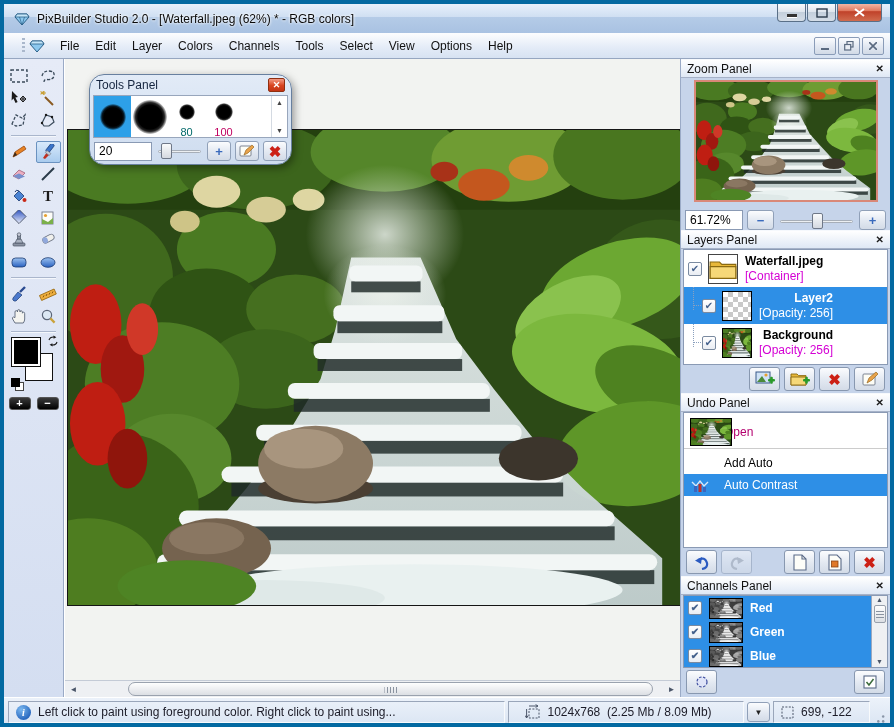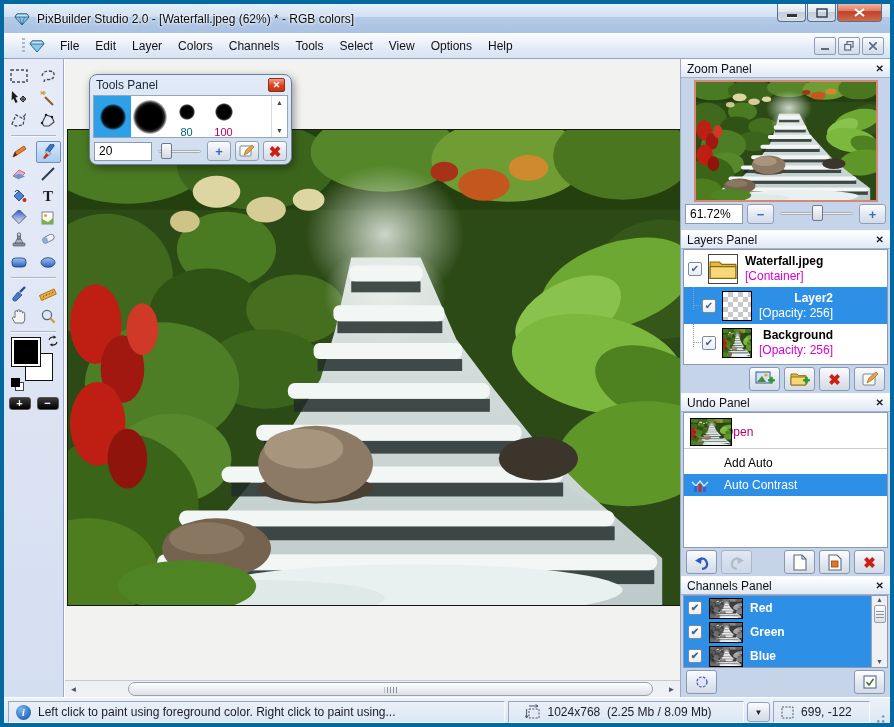--- a/index.html
+++ b/index.html
@@ -69,21 +69,21 @@
 
   
   .right { width:210px; background:#c6d4ea; display:flex; flex-direction:column; border-left:1px solid #9aaac6; }
   .panel-header { height:19px; flex:0 0 19px; display:flex; align-items:center; padding:0 6px;
     background:linear-gradient(#ffffff,#dfe8f5); border-top:1px solid #f6f9fd; border-bottom:1px solid #a6b2c8; }
   .ph-close { margin-left:auto; font-size:10px; font-weight:bold; color:#1a1a1a; cursor:default; }
 
   .zoom-thumb-wrap { height:126px; display:flex; align-items:center; justify-content:center; }
   .zoom-thumb { width:184px; height:122px; border:2px solid #d98878; background:#fff; }
   .zoom-thumb svg { display:block; width:100%; height:100%; }
-  .zoom-controls { height:26px; display:flex; align-items:flex-start; gap:4px; padding:0 4px; }
+  .zoom-controls { height:26px; display:flex; align-items:flex-end; gap:4px; padding:0 4px; }
   .txt-input { height:20px; border:1px solid #8a9ab4; background:#fff; padding:0 4px;
     font:12px "Liberation Sans",sans-serif; }
   .sq-btn { width:27px; height:20px; border:1px solid #90a0b8; border-radius:3px;
     background:linear-gradient(#fbfcfe,#e2e8f1 55%,#d3dbe7); display:flex; align-items:center;
     justify-content:center; color:#3a6abc; font-weight:bold; font-size:13px; line-height:1; }
   .slider { position:relative; flex:1; height:18px; }
   .slider .track { position:absolute; left:2px; right:2px; top:8px; height:3px;
     background:#eceff2; border:1px solid #a7aeb8; border-radius:2px; }
   .slider .thumb { position:absolute; top:1px; width:11px; height:16px;
     background:linear-gradient(#fafbfc,#d5d9e0); border:1px solid #6f7888; border-radius:2px; }
@@ -150,21 +150,21 @@
     background:radial-gradient(circle at 35% 30%, #7ab8f0, #2a6ac0 70%);
     color:#fff; font:italic bold 10px "Liberation Serif",serif;
     display:flex; align-items:center; justify-content:center; }
   .dd-btn { width:24px; height:20px; border:1px solid #90a0b8; border-radius:3px;
     background:linear-gradient(#fbfcfe,#e2e8f1 55%,#d3dbe7);
     display:flex; align-items:center; justify-content:center; font-size:8px; color:#222; }
   .resize-grip { margin-left:auto; align-self:flex-end; }
 
   
   .tools-panel { position:absolute; left:85px; top:70px; width:203px; z-index:60;
-    background:linear-gradient(#e2ebf7,#cedcef); border:1px solid #68809f; border-radius:8px;
+    background:linear-gradient(#e2ebf7,#cedcef); border:1px solid #68809f; border-radius:15px;
     box-shadow:2px 3px 9px rgba(0,0,0,.4); padding:0 3px 3px; }
   .tp-title { height:20px; display:flex; align-items:center; padding:0 3px; color:#15253f; }
   .tp-close { margin-left:auto; width:17px; height:14px; border:1px solid #8f2f10; border-radius:2px;
     background:linear-gradient(#f29a84,#d8431f 55%,#c23415); color:#fff; font-size:9px; font-weight:bold;
     display:flex; align-items:center; justify-content:center; }
   .brush-strip { height:43px; background:#fff; border:1px solid #98a6bc; display:flex; align-items:stretch; }
   .bslot { width:37px; display:flex; align-items:center; justify-content:center; position:relative; }
   .bslot.selected { background:#2da0e8; }
   .bdot { border-radius:50%; background:radial-gradient(circle,#000 50%,rgba(0,0,0,.85) 60%,rgba(0,0,0,0) 73%); }
   .blabel { position:absolute; bottom:-1px; left:0; right:0; text-align:center; font-size:11px; }

